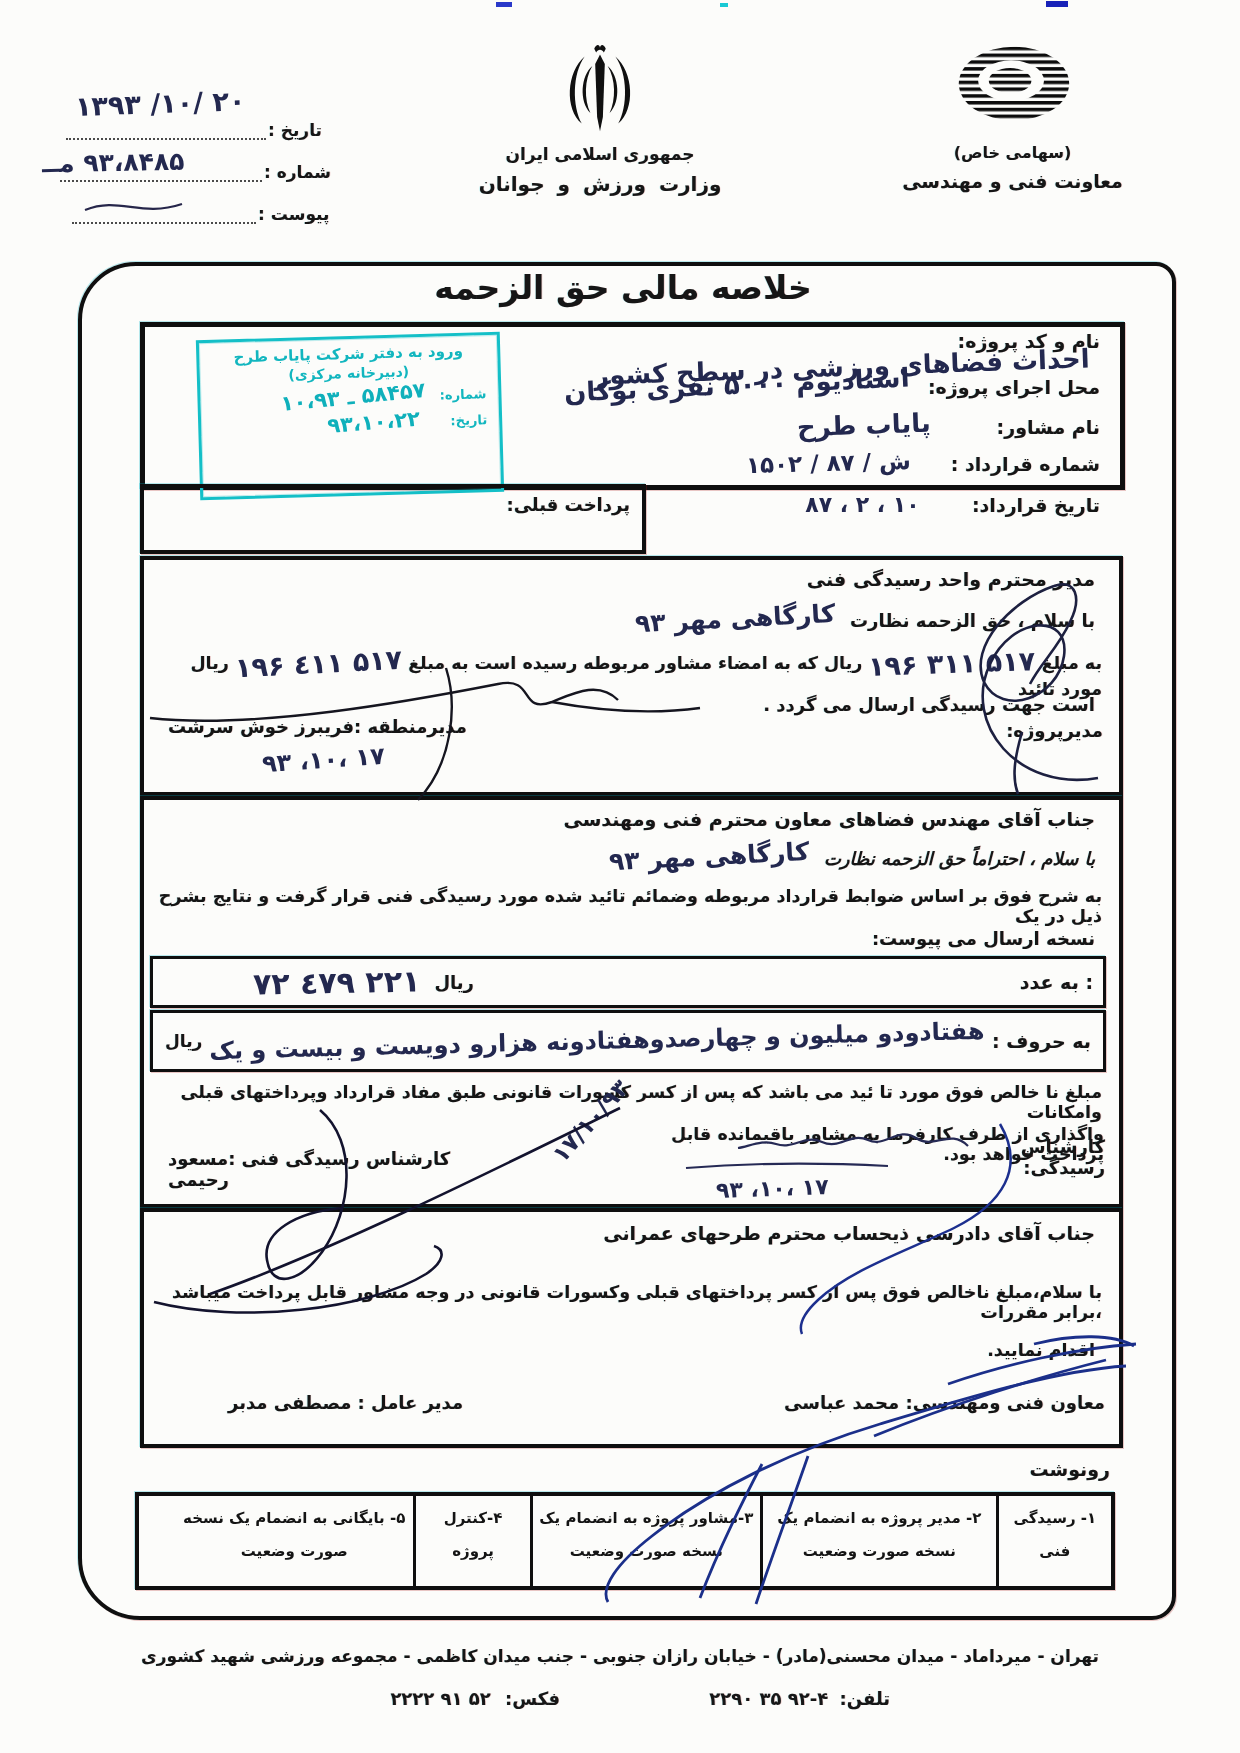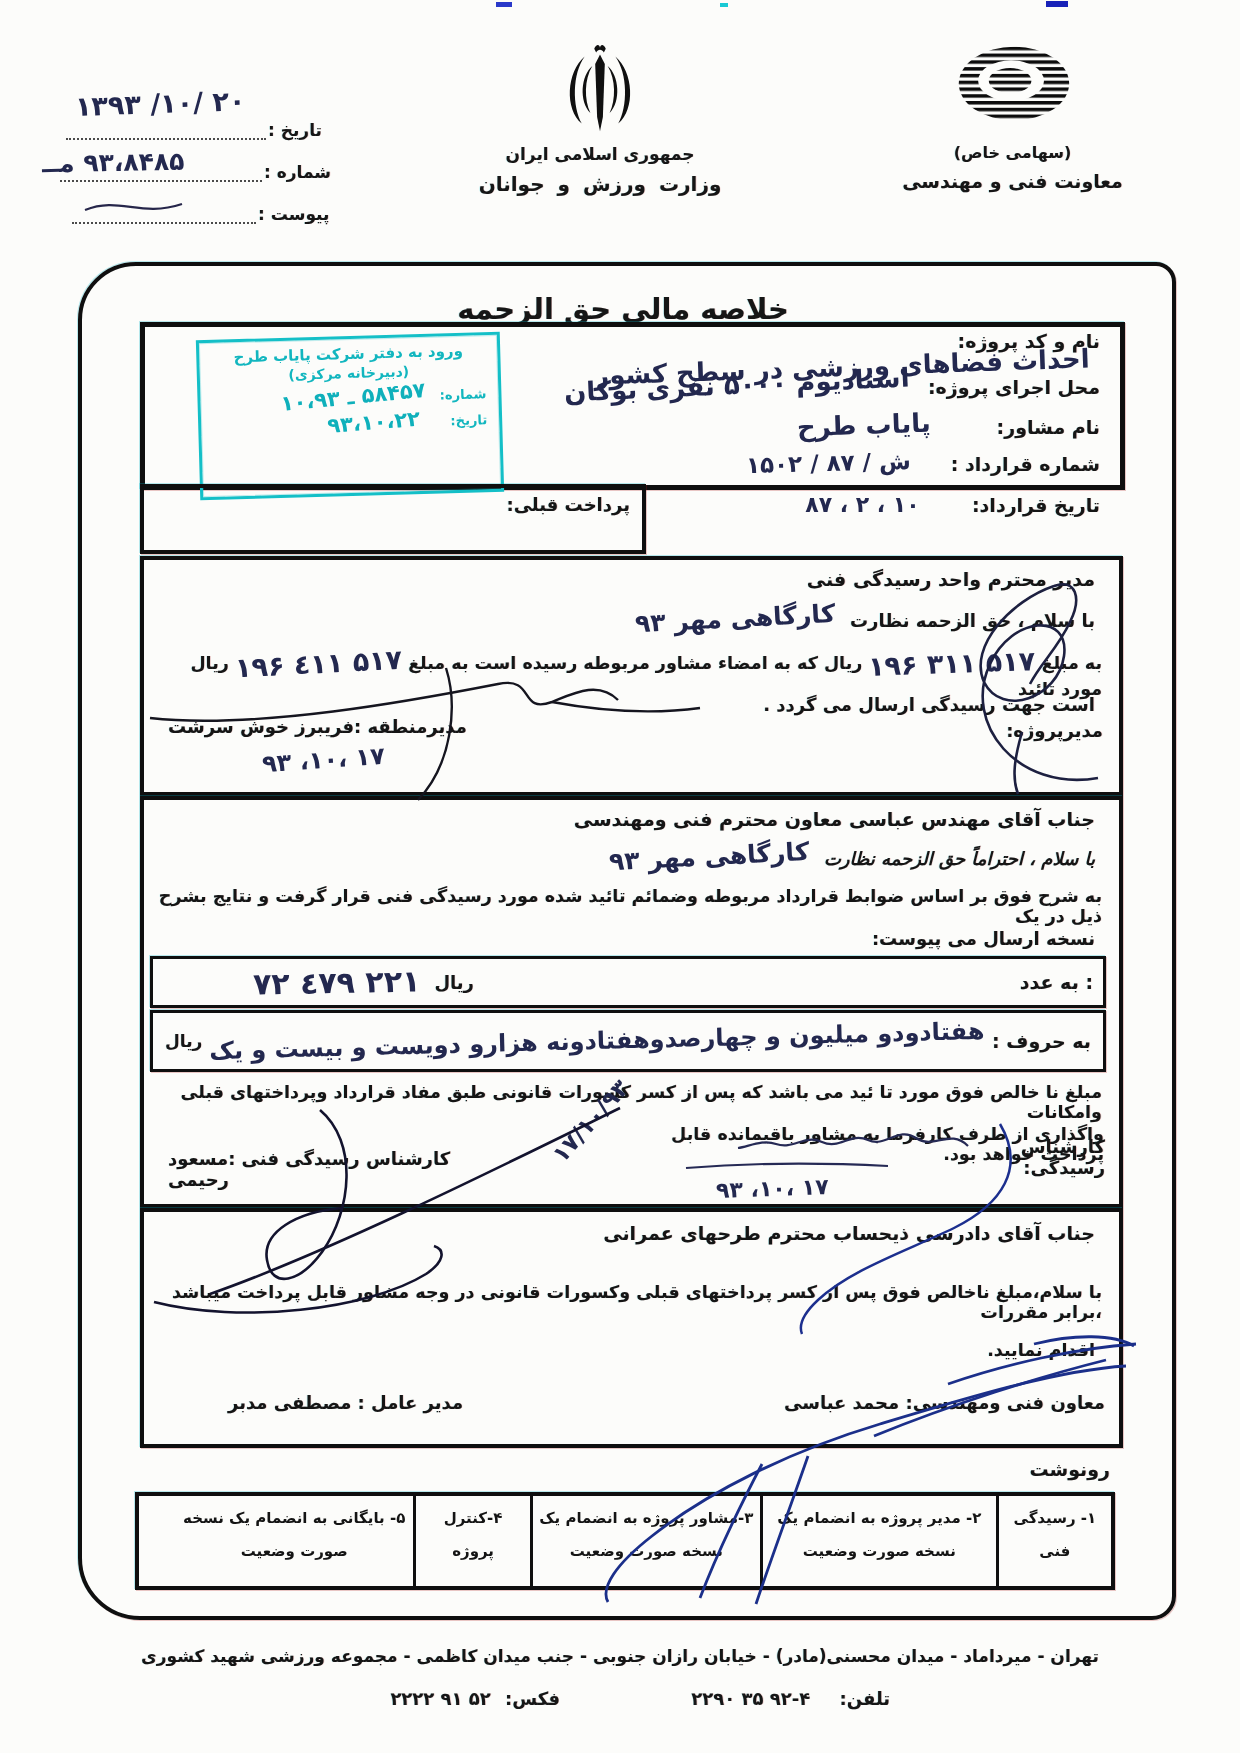--- a/index.html
+++ b/index.html
@@ -72,21 +72,21 @@
       <ellipse cx="66" cy="45" rx="57" ry="38" fill="url(#st)"></ellipse>
       <ellipse cx="63" cy="42" rx="34" ry="21" fill="#fdfdfb"></ellipse>
       <ellipse cx="62" cy="42" rx="22" ry="13" fill="url(#st)"></ellipse>
     </svg>
     <div class="pr" style="font-size:16px;margin-top:7px;">(سهامی خاص)</div>
     <div class="pr" style="font-size:19px;margin-top:8px;">معاونت فنی و مهندسی</div>
   </div>
 
   <div class="box" style="left:78px;top:262px;width:1090px;height:1350px;border-radius:58px 20px 24px 62px;"></div>
 
-  <div class="abs pr" style="left:78px;top:292px;width:1090px;text-align:center;font-size:29px;">خلاصه مالی حق الزحمه</div>
+  <div class="abs pr" style="left:78px;top:268px;width:1090px;text-align:center;font-size:33px;">خلاصه مالی حق الزحمه</div>
 
   <div class="box" style="left:140px;top:322px;width:975px;height:158px;border-width:5px;"></div>
 
   <div class="line" style="left:480px;top:330px;width:620px;text-align:right;">
     <span class="pr" style="font-size:19px;">نام و کد پروژه:</span>
     <span class="hw hw-big" style="display:inline-block;transform:rotate(-2deg);margin-right:10px;">احداث فضاهای ورزشی در سطح کشور</span>
   </div>
   <div class="line" style="left:480px;top:370px;width:620px;text-align:right;">
     <span class="pr" style="font-size:19px;">محل اجرای پروژه:</span>
     <span class="hw hw-big" style="display:inline-block;transform:rotate(-2.5deg);margin-right:12px;">استادیوم ۵۰۰۰ نفری بوکان</span>
@@ -133,21 +133,21 @@
     <span class="pr">ریال که به امضاء مشاور  مربوطه  رسیده است به مبلغ</span>
     <span class="hw ltrv" style="font-size:27px;transform:rotate(-3deg);vertical-align:-4px;">۱۹۶ ٤۱۱ ۵۱۷</span>
     <span class="pr">ریال مورد تائید</span>
   </div>
   <div class="line pr" style="left:160px;top:694px;width:935px;font-size:18px;">است جهت رسیدگی ارسال می گردد .</div>
   <div class="line pr" style="left:985px;top:720px;width:118px;font-size:18px;">مدیرپروژه:</div>
   <div class="line pr" style="left:168px;top:716px;width:320px;font-size:18px;text-align:left;">مدیرمنطقه :فریبرز خوش سرشت</div>
   <span class="abs hw ltrv" style="left:262px;top:746px;font-size:24px;transform:rotate(-4deg);">۹۳ ،۱۰، ۱۷</span>
 
   <div class="box" style="left:140px;top:796px;width:975px;height:404px;"></div>
-  <div class="line pr" style="left:160px;top:808px;width:935px;font-size:19px;">جناب آقای مهندس عباسی معاون محترم فنی ومهندسی</div>
+  <div class="line pr" style="left:160px;top:808px;width:935px;font-size:19px;">جناب آقای مهندس فضاهای معاون محترم فنی ومهندسی</div>
   <div class="line" style="left:160px;top:842px;width:935px;">
     <span class="pr" style="font-size:18px;font-style:italic;">با سلام ، احتراماً حق الزحمه نظارت</span>
     <span class="hw" style="font-size:25px;display:inline-block;transform:rotate(-3deg);margin-right:8px;">کارگاهی مهر ۹۳</span>
   </div>
   <div class="line pr" style="left:152px;top:886px;width:950px;font-size:17.5px;">به شرح فوق بر اساس ضوابط قرارداد مربوطه وضمائم تائید شده مورد رسیدگی فنی  قرار گرفت و نتایج بشرح ذیل در یک</div>
   <div class="line pr" style="left:160px;top:928px;width:935px;font-size:18px;">نسخه ارسال می پیوست:</div>
 
   <div class="box" style="left:150px;top:956px;width:950px;height:46px;border-width:3px;">
     <div style="display:flex;direction:ltr;align-items:center;height:100%;padding:0 10px;">
       <span class="hw ltrv" style="font-size:30px;margin-left:90px;letter-spacing:3px;transform:rotate(-1deg);">۷۲ ٤۷۹ ۲۲۱</span>
@@ -188,21 +188,21 @@
       <div class="cell" style="width:25.2%;">۲- مدیر پروژه به انضمام یک نسخه صورت وضعیت</div>
       <div class="cell" style="width:24.6%;">۳-مشاور پروژه به انضمام یک نسخه صورت وضعیت</div>
       <div class="cell" style="width:12.4%;">۴-کنترل پروژه</div>
       <div class="cell" style="width:25.5%;">۵- بایگانی به انضمام یک نسخه صورت وضعیت</div>
     </div>
   </div>
 
   <div class="line pr" style="left:70px;top:1646px;width:1100px;text-align:center;font-size:17px;">تهران - میرداماد - میدان محسنی(مادر) - خیابان رازان جنوبی - جنب میدان کاظمی - مجموعه ورزشی شهید کشوری</div>
   <div class="line" style="left:590px;top:1688px;width:300px;text-align:right;">
     <span class="pr" style="font-size:18px;">تلفن:</span>
-    <span class="pr ltrv" style="font-size:18px;margin-right:23px;">۲۲۹۰ ۳۵ ۹۲-۴</span>
+    <span class="pr ltrv" style="font-size:18px;margin-right:5px;">۲۲۹۰ ۳۵ ۹۲-۴</span>
   </div>
   <div class="line" style="left:300px;top:1688px;width:260px;text-align:right;">
     <span class="pr" style="font-size:18px;">فکس:</span>
     <span class="pr ltrv" style="font-size:18px;margin-right:8px;">۲۲۲۲ ۹۱ ۵۲</span>
   </div>
 
   <svg class="sig" width="1240" height="1753" viewBox="0 0 1240 1753" fill="none">
 
     <path d="M85 210 C120 196 140 218 182 204" stroke="#26264a" stroke-width="2.2"></path>
 

